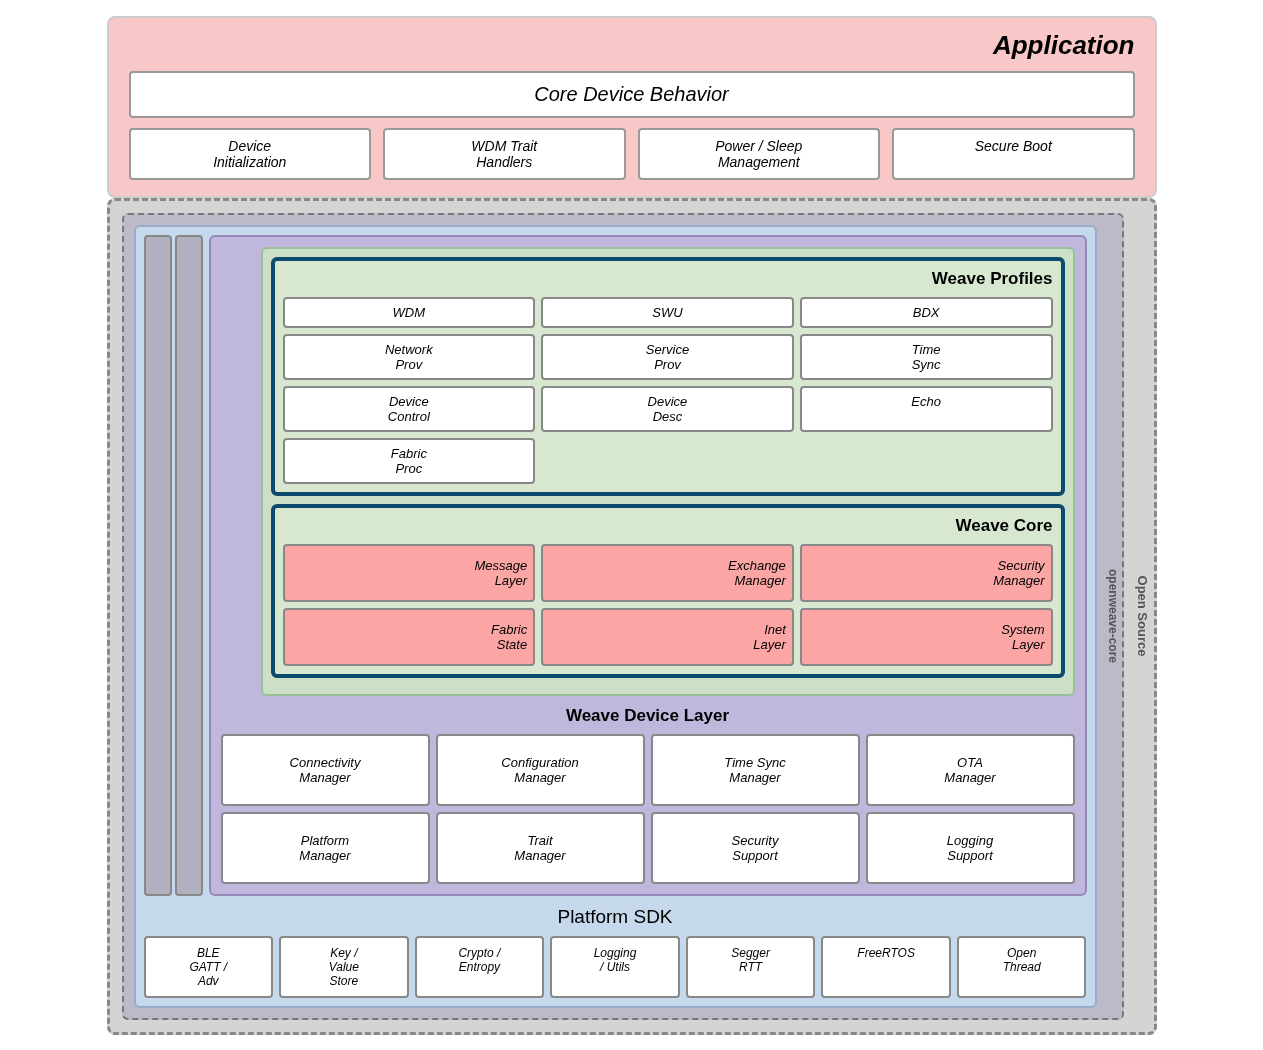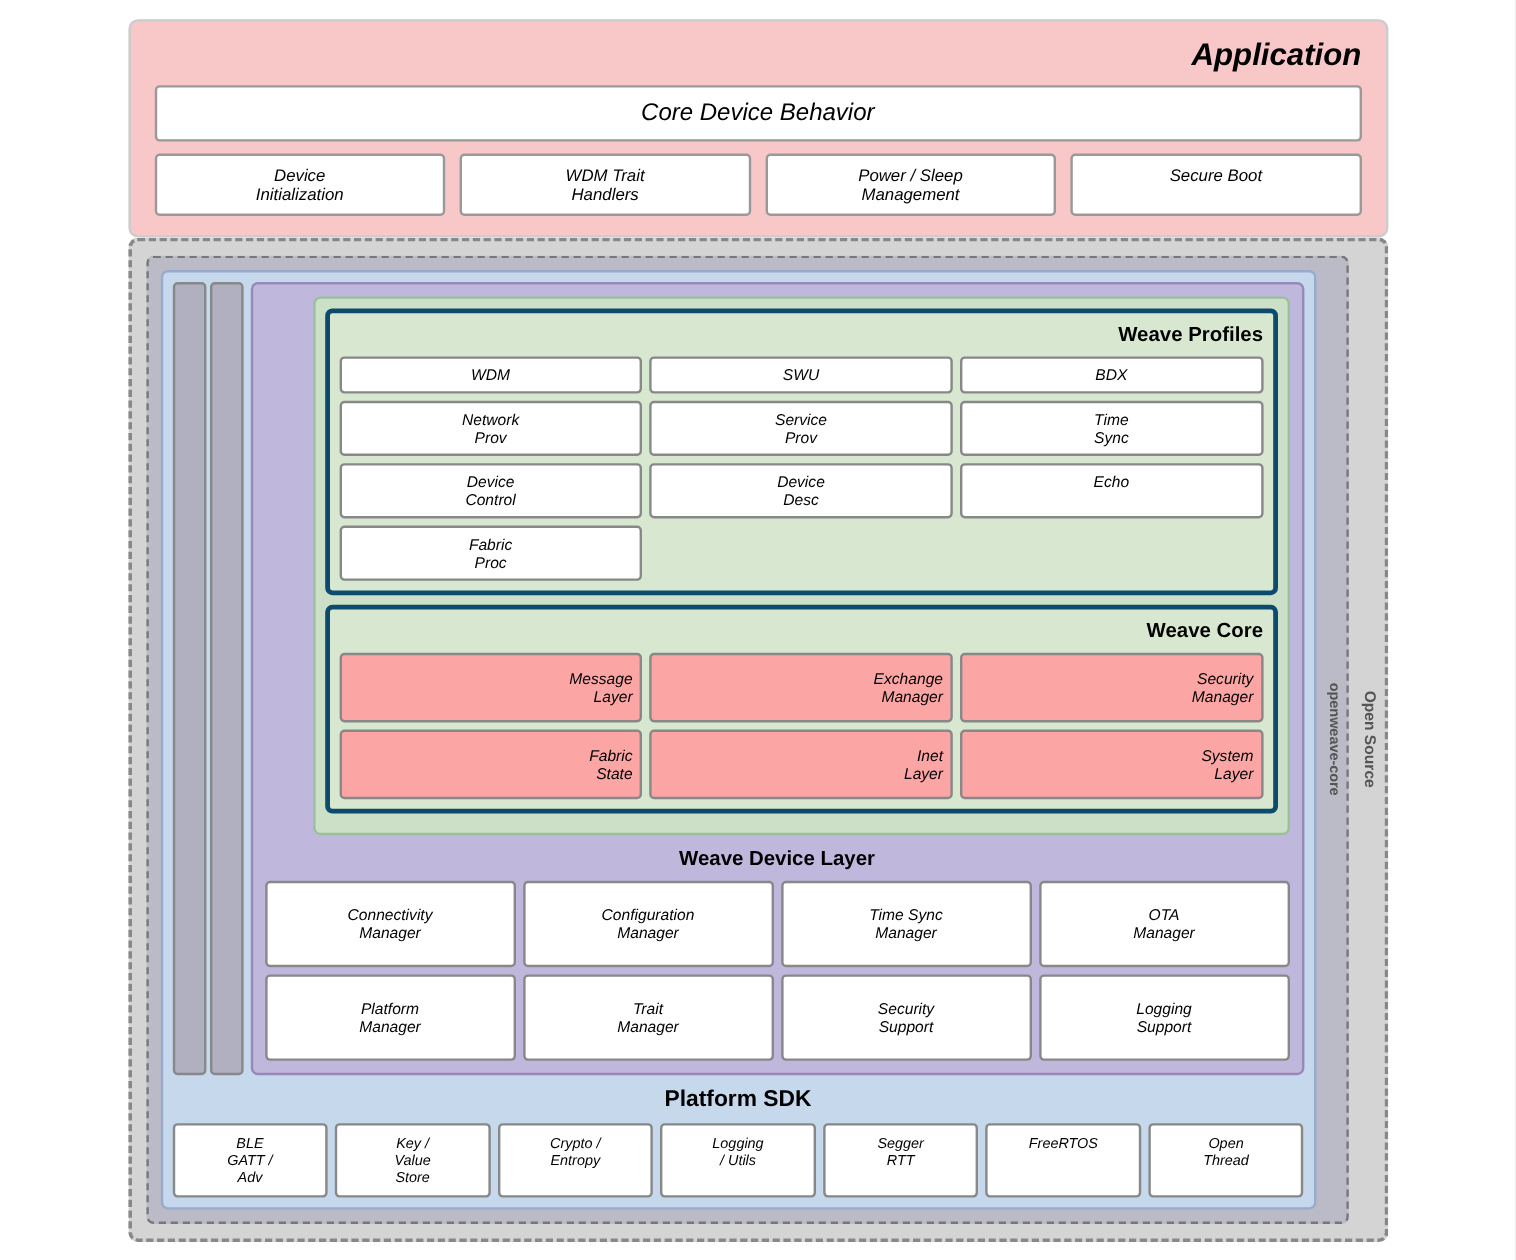--- a/index.html
+++ b/index.html
@@ -301,21 +301,21 @@
                   <div class="device-box">Logging<br>Support</div>
                 </div>
               </div>
 
             </div>
 
           </div>
         </div>
 
         <div style="margin-top: 10px;">
-          <div class="section-title" style="text-align: center; font-size: 19px; font-weight: bold; margin-bottom: 8px;">Platform SDK</div>
+          <div class="section-title" style="text-align: center; font-size: 19px; font-weight: normal; margin-bottom: 8px;">Platform SDK</div>
           <div class="sdk-grid">
             <div class="sdk-box">BLE<br>GATT /<br>Adv</div>
             <div class="sdk-box">Key /<br>Value<br>Store</div>
             <div class="sdk-box">Crypto /<br>Entropy</div>
             <div class="sdk-box">Logging<br>/ Utils</div>
             <div class="sdk-box">Segger<br>RTT</div>
             <div class="sdk-box">FreeRTOS</div>
             <div class="sdk-box">Open<br>Thread</div>
           </div>
         </div>

